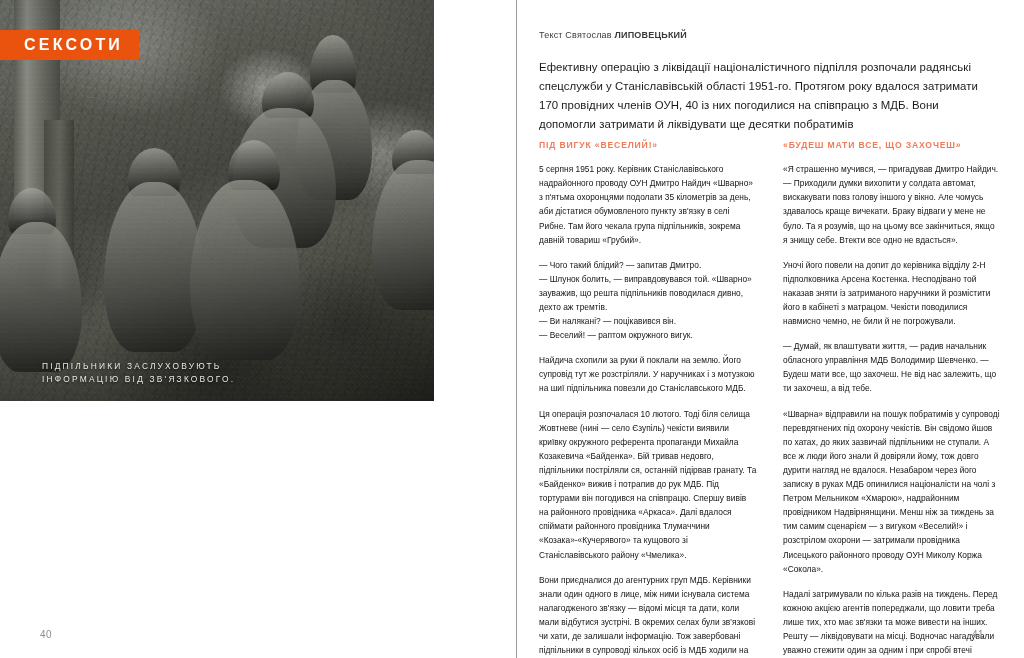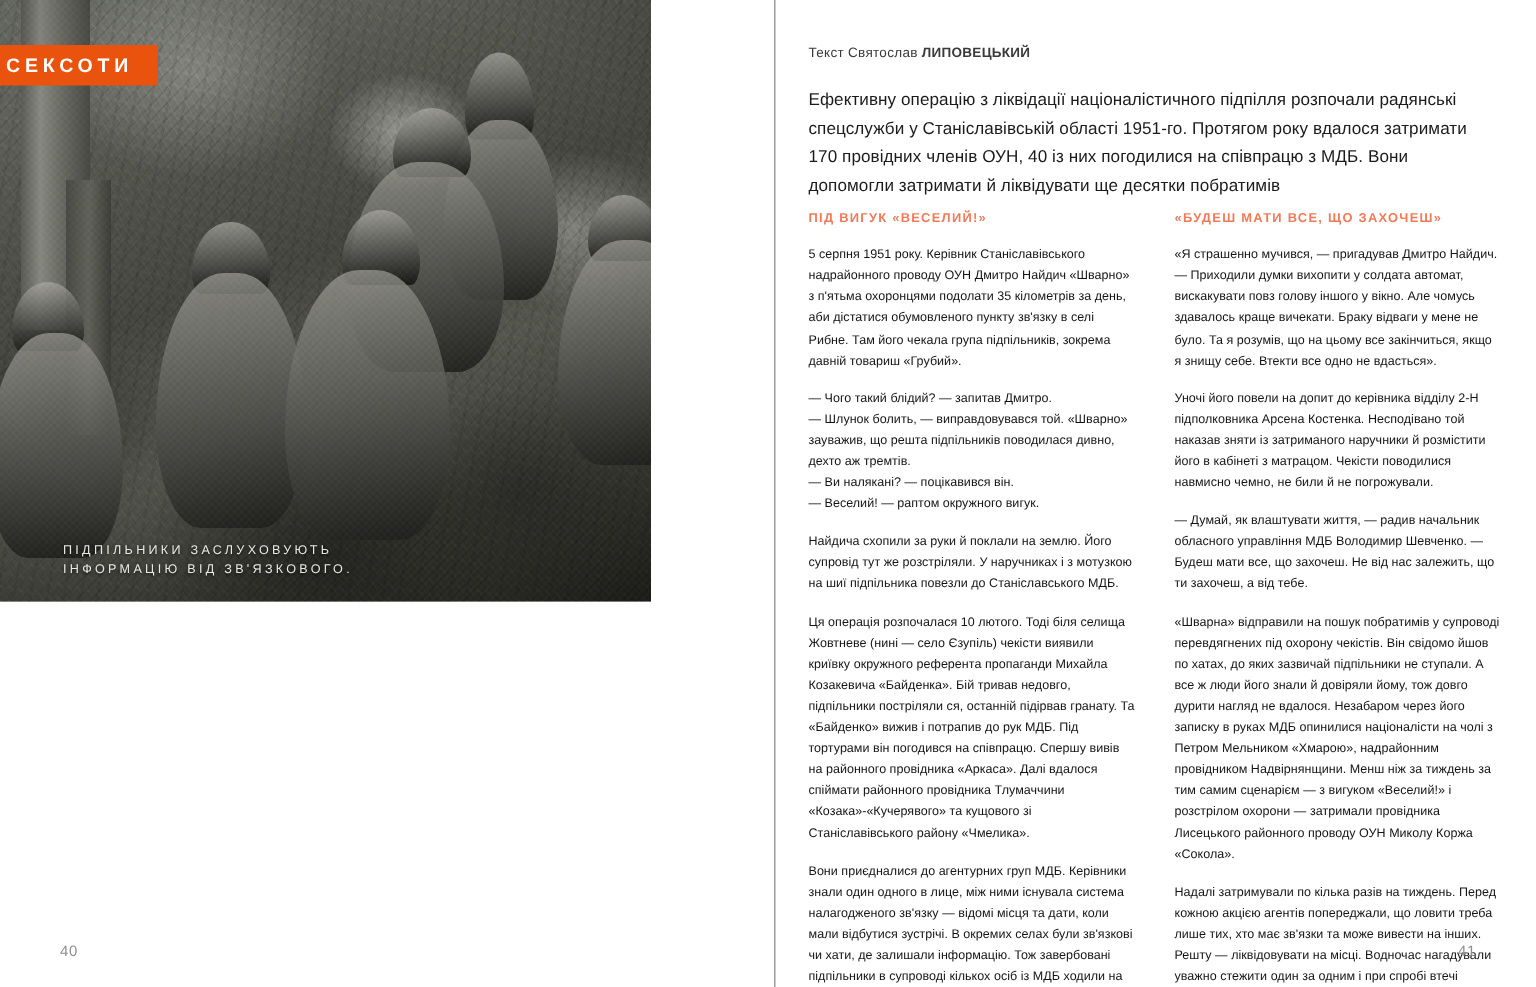--- a/index.html
+++ b/index.html
@@ -102,24 +102,24 @@
       repeating-conic-gradient(from 0deg at 50% 50%, rgba(255,255,255,0.05) 0deg 6deg, rgba(0,0,0,0.05) 6deg 12deg);
     background-size: 5px 5px;
   }
 
   .badge {
     position: absolute;
     left: 0;
     top: 30px;
     background: #ea530e;
     color: #ffffff;
-    font-size: 13px;
+    font-size: 16px;
     letter-spacing: 3.2px;
     font-weight: 600;
-    padding: 7px 16px 7px 4px;
+    padding: 7px 16px 7px 24px;
     line-height: 1;
     z-index: 6;
   }
 
   .photo-caption {
     position: absolute;
     left: 42px;
     bottom: 14px;
     z-index: 6;
     color: #e9e9e6;

